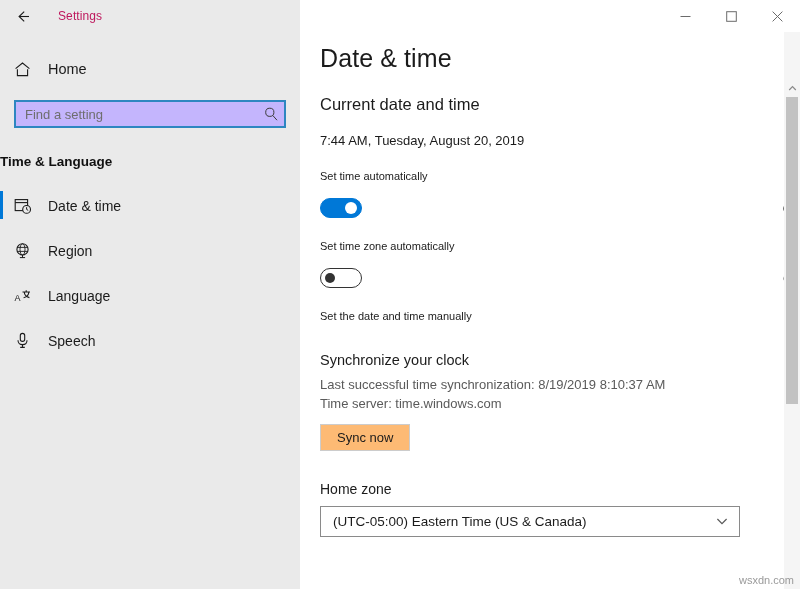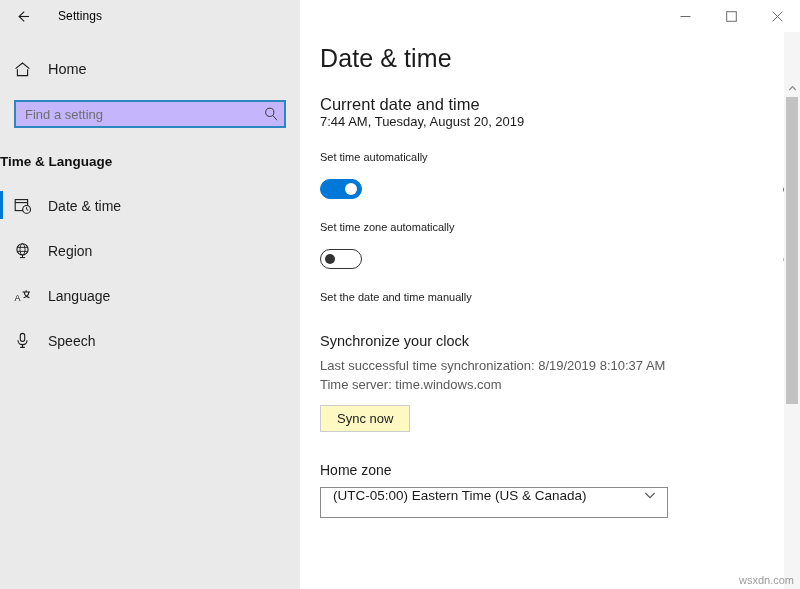--- a/index.html
+++ b/index.html
@@ -38,21 +38,21 @@
   .tb-back {
     width: 46px;
     height: 32px;
     display: flex;
     align-items: center;
     justify-content: center;
     color: #1b1b1b;
   }
   .tb-title {
     font-size: 12px;
-    color: #000000;
+    color: #be185d;
     margin-left: 12px;
     letter-spacing: 0.1px;
   }
   .tb-spacer { flex: 1; }
   .tb-btn {
     width: 46px;
     height: 32px;
     display: flex;
     align-items: center;
     justify-content: center;
@@ -175,20 +175,21 @@
 
   .section-title {
     font-size: 16.5px;
     color: #1b1b1b;
     margin-top: 22px;
   }
 
   .current-dt {
     font-size: 13px;
     color: #1b1b1b;
+    margin-top: 19px;
   }
 
   .setting-label {
     font-size: 11px;
     color: #1b1b1b;
     margin-top: 22px;
   }
 
   .toggle-row {
     display: flex;
@@ -232,21 +233,21 @@
   }
   .toggle-state {
     font-size: 13px;
     color: #1b1b1b;
     margin-left: 14px;
   }
 
   .btn {
     font-family: "Liberation Sans", sans-serif;
     font-size: 13px;
-    background: #fef9c3;
+    background: #fdba74;
     border: 1px solid #cccccc;
     padding: 0 16px;
     height: 27px;
     min-width: 82px;
     margin-top: 10px;
     color: #1b1b1b;
     display: inline-flex;
     align-items: center;
     justify-content: center;
   }
@@ -270,26 +271,26 @@
   .sync-line.second { margin-top: 0; }
 
   .tz-label {
     font-size: 14px;
     color: #1b1b1b;
     margin-top: 30px;
   }
 
   .tz-select {
     margin-top: 9px;
-    width: 348px;
+    width: 420px;
     height: 31px;
     background: #ffffff;
     border: 1px solid #8a8a8a;
     display: flex;
-    align-items: flex-start;
+    align-items: center;
     padding: 0 10px 0 12px;
   }
   .tz-value {
     flex: 1;
     font-size: 13.5px;
     color: #1b1b1b;
   }
   .tz-chevron { color: #5a5a5a; display: flex; align-items: center; }
 
   

